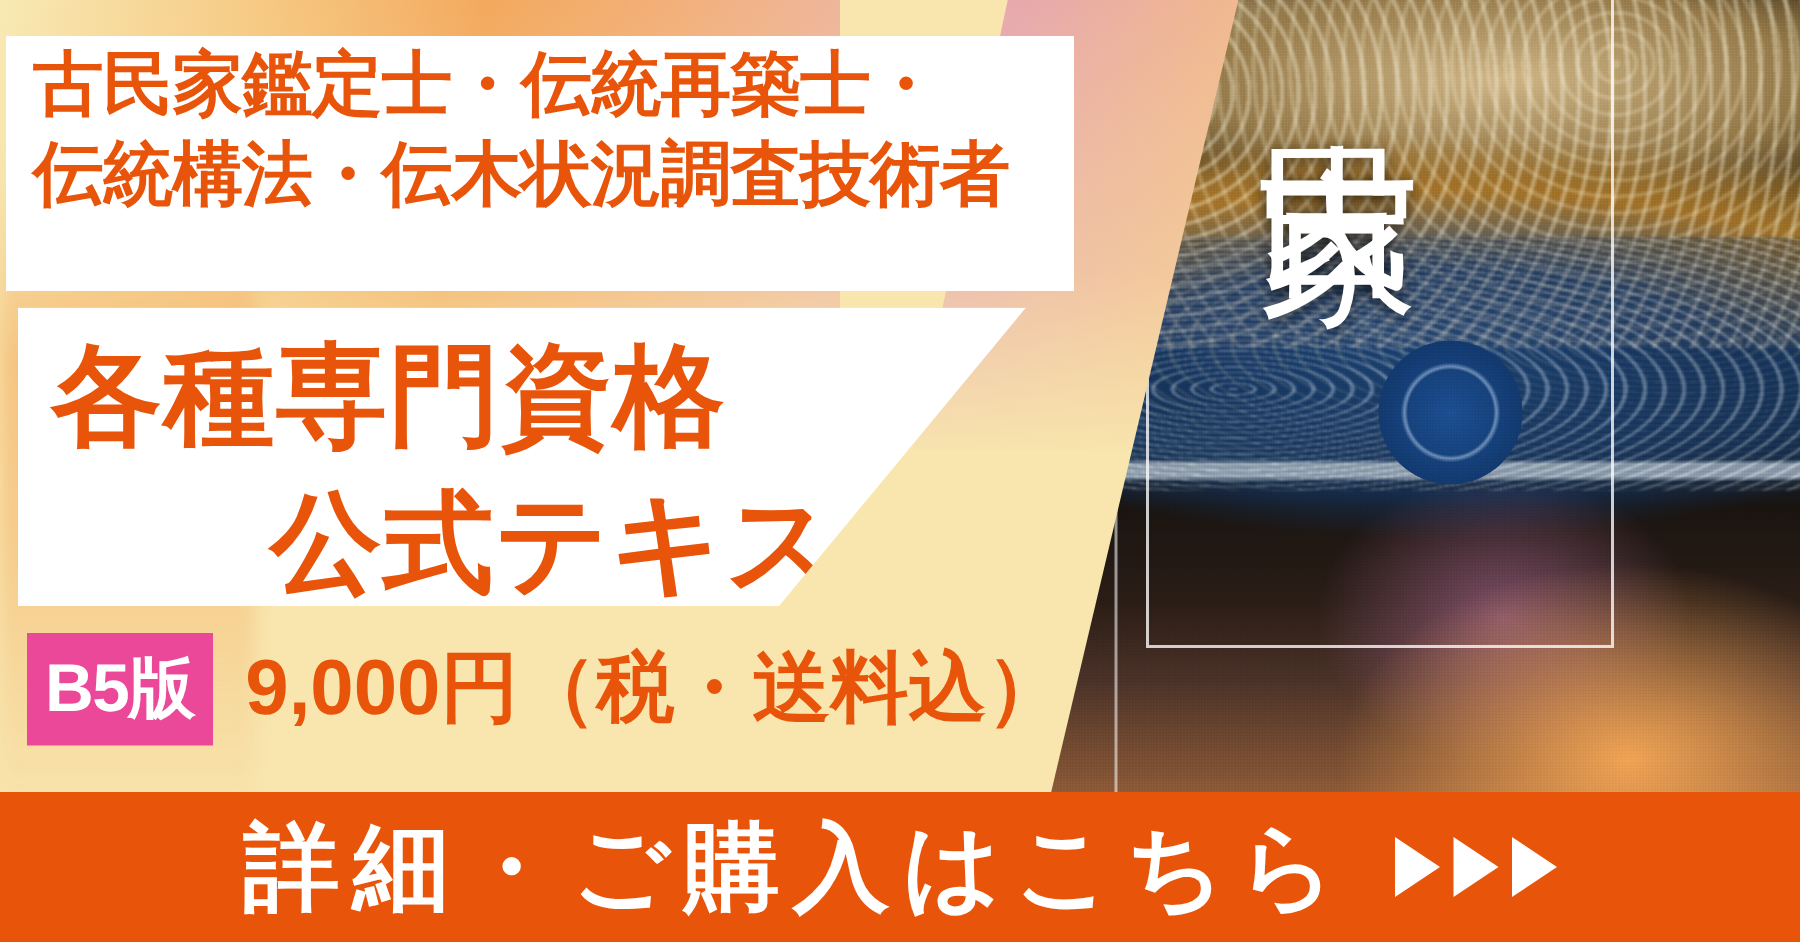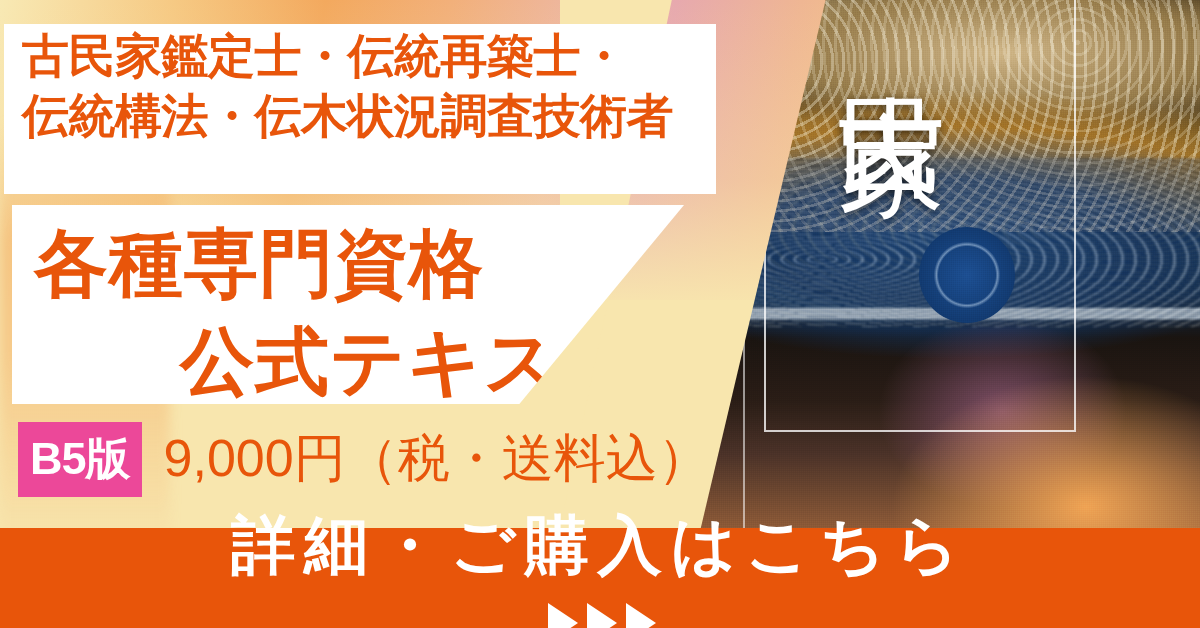--- a/index.html
+++ b/index.html
@@ -258,38 +258,37 @@
     font-size: 45px;
     font-weight: 700;
     line-height: 1;
     padding: 14px 12px 16px 12px;
     letter-spacing: -1px;
     white-space: nowrap;
   }
   .price {
     color: #e8550a;
     font-size: 52px;
-    font-weight: 400;
+    font-weight: 700;
     letter-spacing: 0px;
     margin-left: 22px;
     white-space: nowrap;
     text-align: right;
   }
 
   
   .cta {
     position: absolute;
     left: 0; top: 528px;
     width: 1200px; height: 100px;
     background: #e8550a;
     display: flex;
     align-items: center;
     justify-content: center;
     gap: 26px;
-    flex-direction: column;
   }
   .cta-text {
     color: #ffffff;
     font-size: 64px;
     font-weight: 700;
     letter-spacing: 9px;
     line-height: 1;
     white-space: nowrap;
   }
   .cta-arrows {

